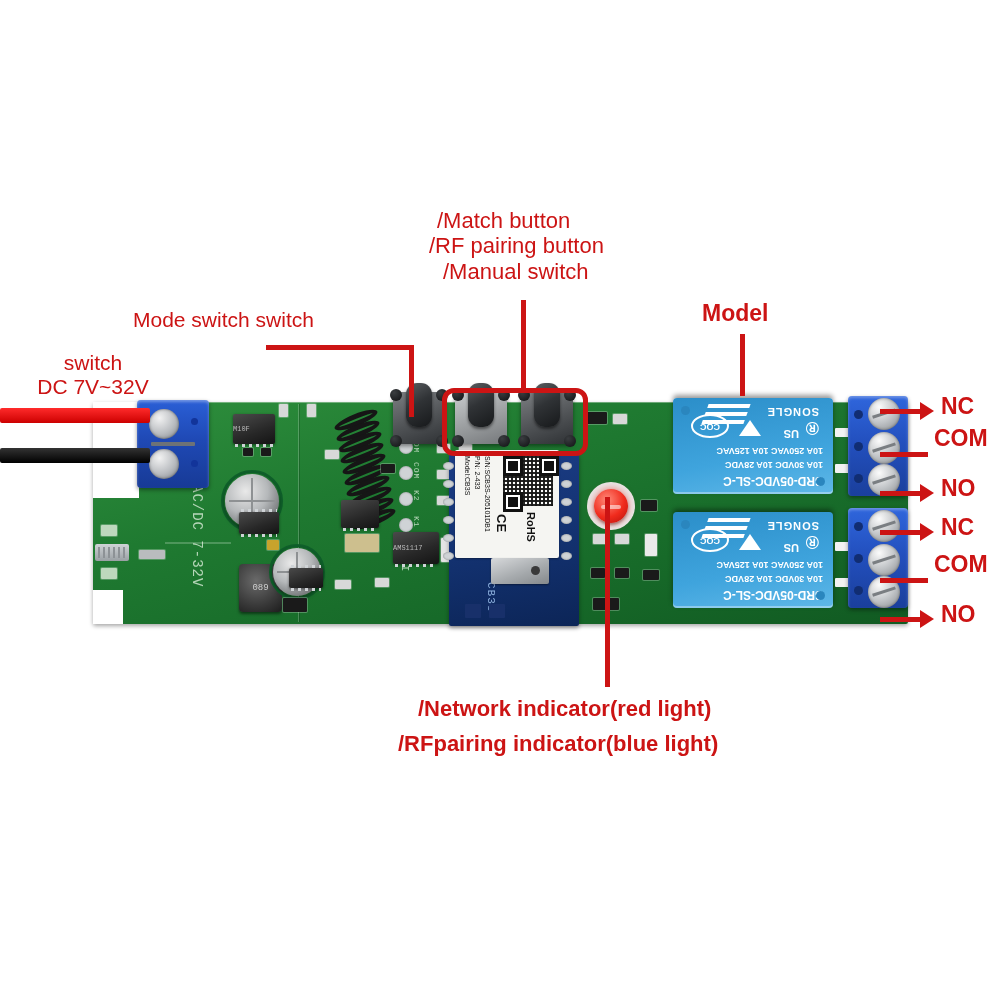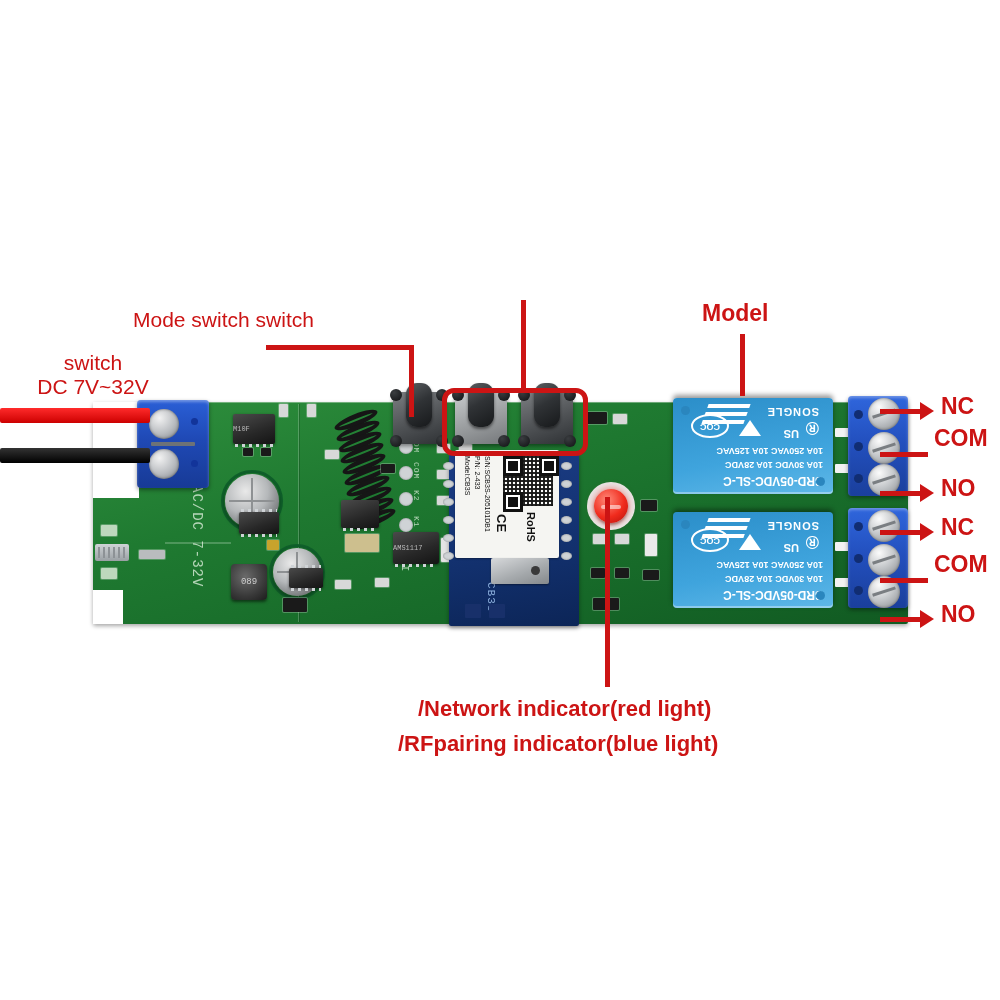--- a/index.html
+++ b/index.html
@@ -194,21 +194,21 @@
     </div>
     <div class="smd blk" style="left:150px;top:56px;width:10px;height:8px;"></div>
     <div class="smd blk" style="left:168px;top:56px;width:10px;height:8px;"></div>
 
     <div class="ecapring" style="left:128px;top:78px;width:62px;height:62px;"></div>
     <div class="ecap" style="left:132px;top:82px;width:54px;height:54px;">
       <div class="cross"></div>
         <div class="cross2"></div>
     </div>
 
-    <div class="inductor" style="left:138px;top:172px;width:36px;height:36px;">
+    <div class="inductor" style="left:146px;top:172px;width:36px;height:48px;padding-left:7px;">
       <span>089</span>
     </div>
     <div class="ecapring" style="left:176px;top:152px;width:56px;height:56px;"></div>
     <div class="ecap" style="left:180px;top:156px;width:48px;height:48px;">
       <div class="cross"></div>
         <div class="cross2"></div>
     </div>
     <div class="smd yel" style="left:174px;top:148px;width:12px;height:10px;"></div>
 
     <div class="ic" style="left:146px;top:120px;width:40px;height:22px;">
@@ -376,20 +376,25 @@
     <div class="termOut" style="left:755px;top:116px;">
       <div class="hole" style="top:14px;"></div>
       <div class="hole" style="top:46px;"></div>
       <div class="hole" style="top:78px;"></div>
       <div class="bigscrew" style="top:2px;"></div>
       <div class="bigscrew" style="top:36px;"></div>
       <div class="bigscrew" style="top:68px;"></div>
     </div>
   </div>
 
+  <div class="lbl thin" style="left:437px;top:208px;font-size:22px;text-align:left;">
+    <div>/Match button</div>
+    <div style="margin-left:-8px;">/RF pairing button</div>
+    <div style="margin-left:6px;">/Manual switch</div>
+  </div>
   <div class="leader vline" style="left:521px;top:300px;height:92px;"></div>
   <div class="redbox" style="left:442px;top:388px;width:146px;height:68px;"></div>
 
   <div class="lbl thin" style="left:133px;top:308px;font-size:21px;">Mode switch switch</div>
   <div class="leader hline" style="left:266px;top:345px;width:148px;"></div>
   <div class="leader vline" style="left:409px;top:345px;height:72px;"></div>
 
   <div class="lbl thin" style="left:18px;top:351px;font-size:21px;text-align:center;width:150px;">
     <div>switch</div>
     <div>DC 7V~32V</div>

